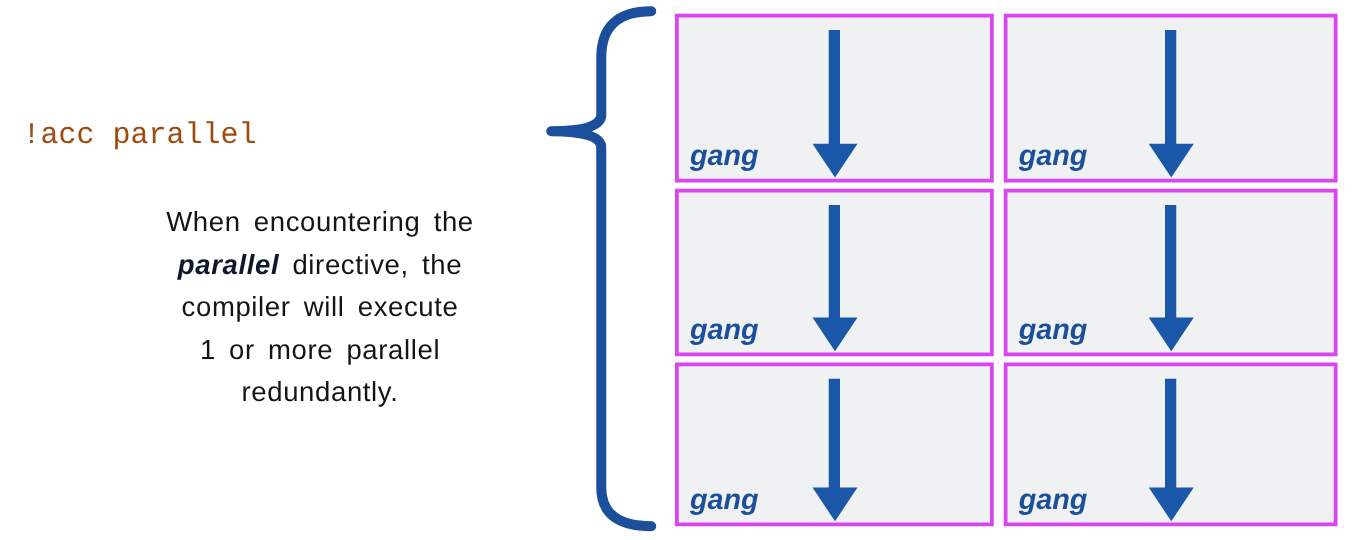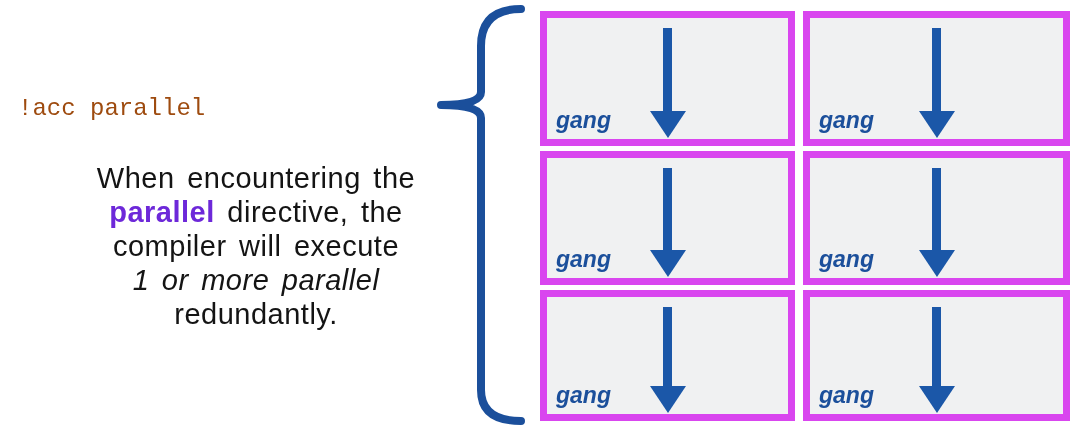--- a/index.html
+++ b/index.html
@@ -11,49 +11,49 @@
   
   .code-directive{
     position:absolute;left:18px;top:96px;
     font-family:"Liberation Mono","DejaVu Sans Mono",monospace;
     font-size:24px;line-height:26px;color:#9e4b0f;white-space:pre;
   }
   
   .description{
     position:absolute;left:28px;top:161px;width:456px;
     text-align:center;color:#141414;
-    font-size:29px;line-height:34px;letter-spacing:.5px;word-spacing:4px;
+    font-size:22px;line-height:34px;letter-spacing:.5px;word-spacing:4px;
   }
   .desc-line{white-space:nowrap;}
   .kw{
-    color:#6d28d9;font-weight:bold;
+    color:#0f172a;font-weight:bold;font-style:italic;
   }
   .kw-underlined{
     color:#1c5aa8;font-weight:bold;font-style:italic;
     text-decoration:underline;text-decoration-thickness:3px;text-underline-offset:5px;
     position:relative;
   }
-  .it{font-style:italic;}
+  .it{}
   .orange-bar{
     position:absolute;left:-5px;right:-7px;bottom:-11px;height:6px;
     background:#e8650d;border-radius:3px;
   }
   
   .brace-svg{position:absolute;left:436px;top:4px;}
   
   .gang-grid{
     position:absolute;left:540px;top:11px;
     display:grid;
     grid-template-columns:255px 267px;
     grid-template-rows:135px 134px 131px;
     column-gap:8px;row-gap:5px;
   }
   .gang-box{
     position:relative;box-sizing:border-box;
-    background:#f0f1f2;border:7px solid #d946ef;
+    background:#f0f1f2;border:3px solid #d946ef;
   }
   .gang-label{
     position:absolute;left:9px;bottom:5px;
     font-size:23px;font-weight:bold;font-style:italic;color:#1b4f9b;
   }
   .down-arrow{position:absolute;left:50%;top:0;bottom:0;width:0;}
   .arrow-shaft{
     position:absolute;left:-4.5px;top:10px;bottom:23px;width:9px;
     background:#1b57a8;
   }

